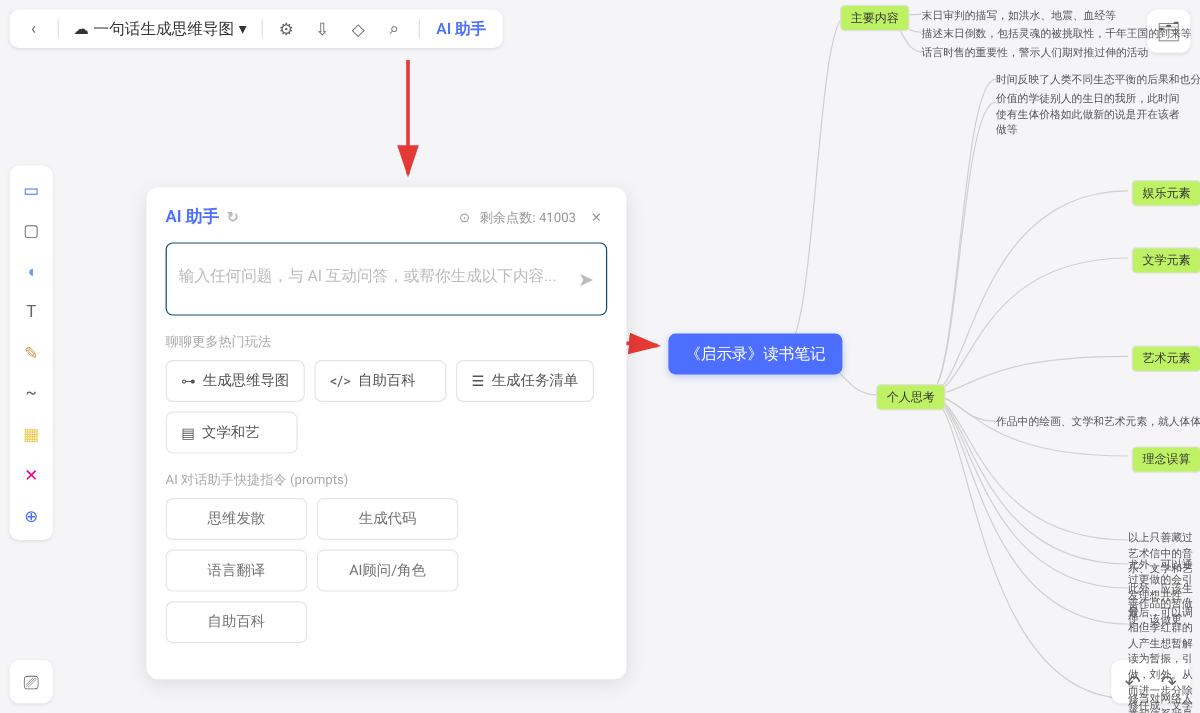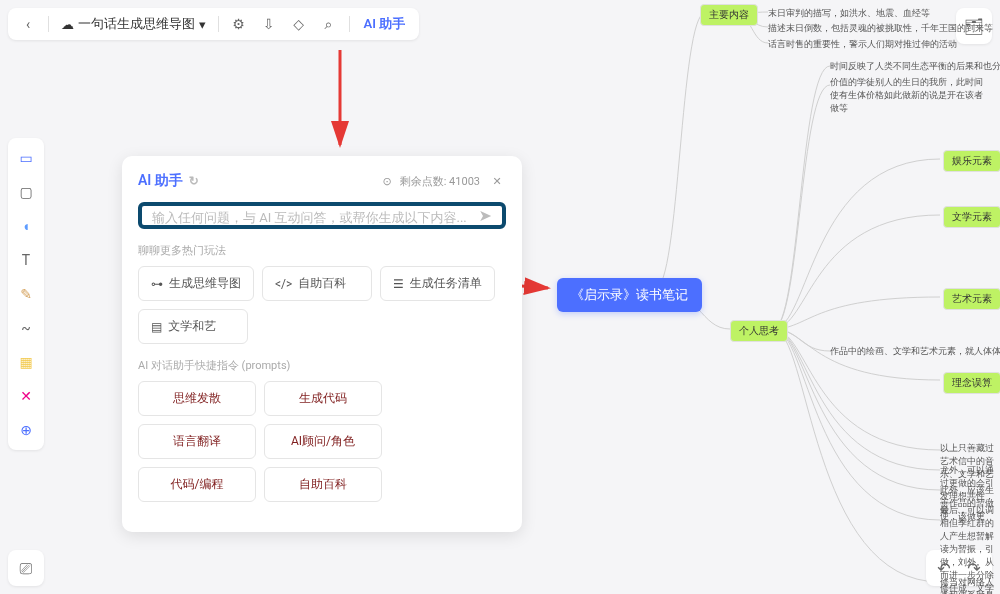--- a/index.html
+++ b/index.html
@@ -13,28 +13,28 @@
 .st-btn{width:28px;height:28px;display:flex;align-items:center;justify-content:center;border-radius:4px;color:#666;cursor:pointer;font-size:14px}
 .side-bottom{position:absolute;left:8px;bottom:8px;background:#fff;border-radius:8px;box-shadow:0 1px 3px rgba(0,0,0,.08);width:36px;height:36px;display:flex;align-items:center;justify-content:center;color:#666;cursor:pointer}
 .top-right-btn{position:absolute;right:8px;top:8px;width:36px;height:36px;background:#fff;border-radius:8px;box-shadow:0 1px 3px rgba(0,0,0,.08);display:flex;align-items:center;justify-content:center;color:#666;cursor:pointer}
 .undo-redo{position:absolute;right:8px;bottom:8px;background:#fff;border-radius:8px;box-shadow:0 1px 3px rgba(0,0,0,.08);display:flex;padding:6px;gap:6px}
 .ur-btn{width:24px;height:24px;display:flex;align-items:center;justify-content:center;color:#666;cursor:pointer;border-radius:4px}
 .ai-panel{position:absolute;left:122px;top:156px;width:400px;background:#fff;border-radius:10px;box-shadow:0 4px 16px rgba(0,0,0,.1);padding:16px}
 .ai-panel-header{display:flex;align-items:center;justify-content:space-between;margin-bottom:12px}
 .ai-panel-title{font-size:14px;font-weight:600;color:#4c6fff;display:flex;align-items:center;gap:6px}
 .ai-panel-right{display:flex;align-items:center;gap:8px;color:#999;font-size:11px}
 .ai-close{width:18px;height:18px;display:flex;align-items:center;justify-content:center;cursor:pointer;color:#999}
-.ai-input-row{display:flex;align-items:flex-end;border:4px solid #0c4a6e;border-radius:6px;padding:0 10px;margin-bottom:14px}
+.ai-input-row{display:flex;align-items:flex-start;border:1px solid #0c4a6e;border-radius:6px;padding:20px 10px;margin-bottom:14px}
 .ai-input{flex:1;border:none;outline:none;font-size:13px;color:#333}
 .ai-input::placeholder{color:#bbb}
 .ai-send{color:#bbb;cursor:pointer;font-size:16px}
 .ai-section-label{font-size:11px;color:#aaa;margin-bottom:8px}
 .ai-chips{display:flex;flex-wrap:wrap;gap:8px;margin-bottom:14px}
 .ai-chip{border:1px solid #e5e5e5;border-radius:6px;padding:8px 12px;font-size:12px;color:#555;cursor:pointer;display:flex;align-items:center;gap:6px;min-width:110px;justify-content:flex-start;background:#fff}
-.ai-chip2{border:1px solid #e5e5e5;border-radius:6px;padding:8px 12px;font-size:12px;color:#7f1d1d;cursor:pointer;width:118px;text-align:center;background:#fff}
+.ai-chip2{border:1px solid #e5e5e5;border-radius:6px;padding:8px 12px;font-size:12px;color:#737373;cursor:pointer;width:118px;text-align:center;background:#fff}
 .root-node{position:absolute;left:557px;top:278px;background:#4c6fff;color:#fff;font-size:13px;font-weight:500;padding:8px 14px;border-radius:6px;box-shadow:0 2px 6px rgba(76,111,255,.3)}
 .mind-node{position:absolute;background:#bef264;border:1px solid #e0e0e0;border-radius:4px;font-size:10px;color:#333;padding:3px 8px;white-space:nowrap}
 .mind-text{position:absolute;font-size:9px;color:#555;white-space:nowrap}
 .arrow{position:absolute;pointer-events:none}
 svg.connector{position:absolute;top:0;left:0;width:1000px;height:594px;pointer-events:none}
 .connector path{stroke:#d0d0d0;stroke-width:1;fill:none}
 </style>
 </head>
 <body>
 
@@ -158,21 +158,20 @@
         <span>▤</span>
         <span>文学和艺</span>
       </div>
   </div>
   <div class="ai-section-label">AI 对话助手快捷指令 (prompts)</div>
   <div class="ai-chips">
     <div class="ai-chip2">思维发散</div>
     <div class="ai-chip2">生成代码</div>
     <div class="ai-chip2">语言翻译</div>
     <div class="ai-chip2">AI顾问/角色</div>
-    <div class="ai-chip2">代码/编程</div>
     <div class="ai-chip2">自助百科</div>
   </div>
 </div>
 
 <div class="root-node">《启示录》读书笔记</div>
 
 <div class="mind-node" style="left:700px;top:4px">主要内容</div>
 <div class="mind-text" style="left:768px;top:7px">末日审判的描写，如洪水、地震、血经等</div>
 <div class="mind-text" style="left:768px;top:22px">描述末日倒数，包括灵魂的被挑取性，千年王国的到来等</div>
 <div class="mind-text" style="left:768px;top:38px">话言时售的重要性，警示人们期对推过伸的活动</div>

